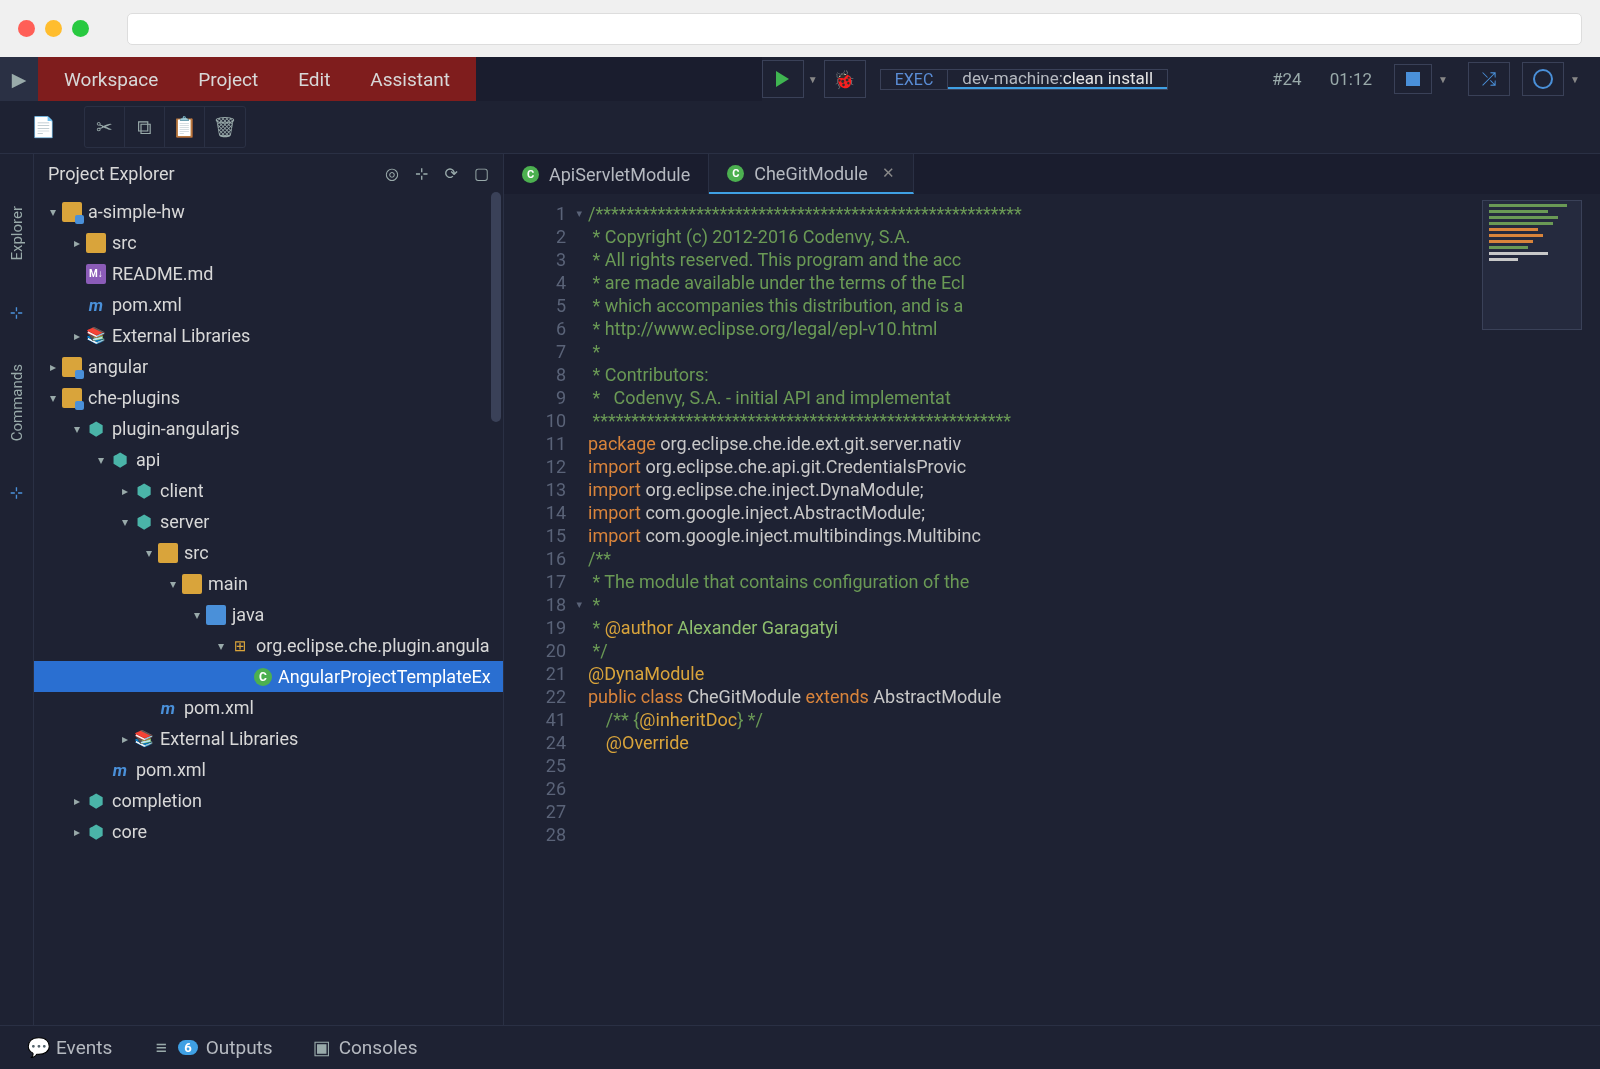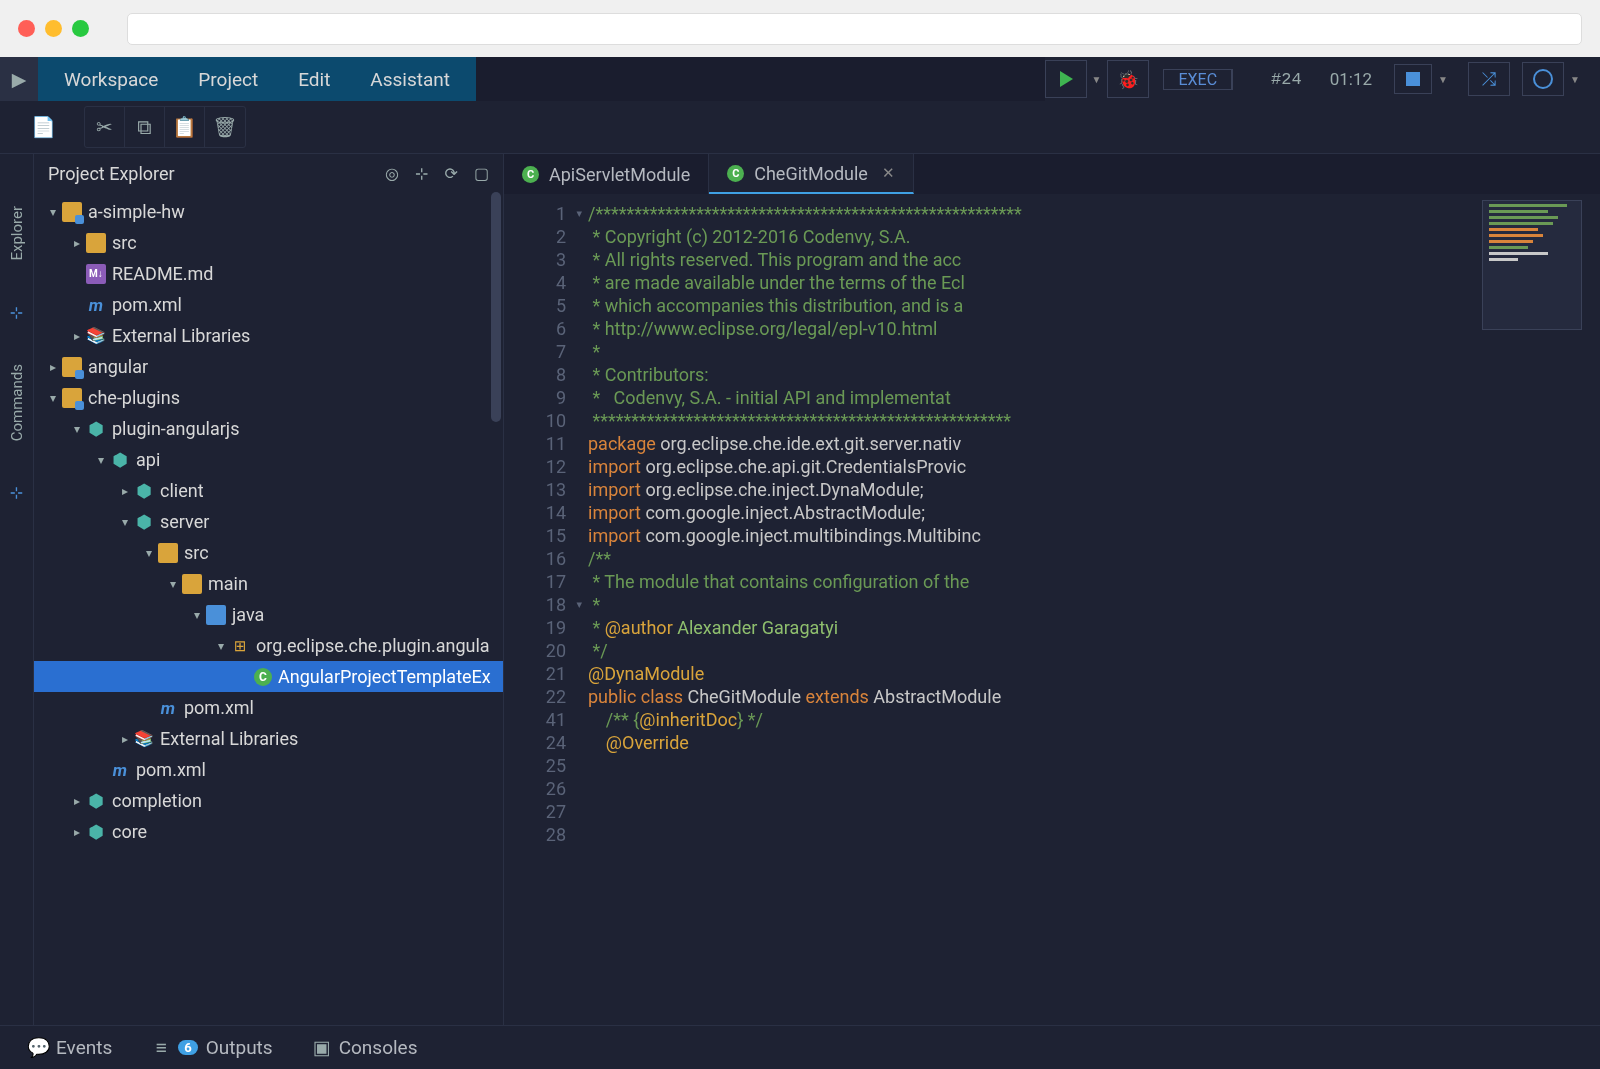--- a/index.html
+++ b/index.html
@@ -7,32 +7,32 @@
   .browser-chrome{height:57px;background:#f0f0f0;display:flex;align-items:center;padding:0 18px;gap:10px;}
   .dot{width:17px;height:17px;border-radius:50%;}
   .dot.red{background:#ff5f57;}
   .dot.yel{background:#ffbd2e;}
   .dot.grn{background:#28c940;}
   .urlbar{flex:1;height:32px;background:#fff;border:1px solid #ddd;border-radius:5px;margin-left:28px;}
   .ide{position:absolute;top:57px;left:0;right:0;bottom:0;background:#1a1d2e;color:#c8c8c8;}
   
   .menubar{height:44px;display:flex;align-items:stretch;font-size:19px;}
   .menubar .arrow{width:38px;background:#2a3044;display:flex;align-items:center;justify-content:center;color:#9aa;}
-  .menubar .menus{display:flex;align-items:center;gap:40px;padding:0 26px;background:#0c4a6e;}
+  .menubar .menus{display:flex;align-items:center;gap:40px;padding:0 26px;background:#7f1d1d;}
   .menubar .menus span{cursor:pointer;color:#d8d8d8;}
   .menubar .right{margin-left:auto;display:flex;align-items:center;background:#1e2233;padding-right:14px;gap:0;}
   .run-btn{width:42px;height:38px;display:flex;align-items:center;justify-content:center;border:1px solid #3a4158;margin-right:2px;}
   .run-btn .tri{width:0;height:0;border-left:13px solid #3fb551;border-top:8px solid transparent;border-bottom:8px solid transparent;}
   .run-drop{width:14px;display:flex;align-items:center;justify-content:center;color:#888;font-size:10px;}
   .bug-btn{width:42px;height:38px;display:flex;align-items:center;justify-content:center;border:1px solid #3a4158;margin:0 14px 0 4px;color:#7fb84e;font-size:18px;}
   .exec-box{display:flex;align-items:center;border:1px solid #3a4158;height:21px;}
   .exec-lbl{padding:0 14px;color:#5a8dd6;font-size:16px;border-right:1px solid #3a4158;height:100%;display:flex;align-items:center;}
   .exec-val{padding:0 14px;color:#b5b9c0;font-size:17px;border-bottom:2px solid #3fa0e4;height:100%;display:flex;align-items:center;}
   .exec-val em{font-style:normal;color:#e4e4e4;}
-  .stat{margin-left:38px;color:#9aa;font-size:17px;font-family:Liberation Mono, monospace;}
+  .stat{margin-left:104px;color:#9aa;font-size:17px;}
   .stat2{margin-left:28px;color:#9aa;font-size:17px;}
   .sq-btn{width:38px;height:30px;border:1px solid #3a4158;margin-left:22px;display:flex;align-items:center;justify-content:center;}
   .sq-btn .sq{width:14px;height:14px;background:#4a90d9;}
   .sq-drop{width:22px;color:#888;font-size:10px;display:flex;align-items:center;justify-content:center;}
   .split-btn{width:42px;height:34px;border:1px solid #3a4158;margin-left:14px;display:flex;align-items:center;justify-content:center;color:#4a90d9;font-size:18px;}
   .gear-btn{width:42px;height:34px;border:1px solid #3a4158;margin-left:12px;display:flex;align-items:center;justify-content:center;}
   .gear-btn .g{width:20px;height:20px;border:2px solid #4a90d9;border-radius:50%;}
   
   .toolbar{height:53px;display:flex;align-items:center;padding:0 24px;gap:6px;background:#1e2233;border-bottom:1px solid #2a3044;}
   .tbtn{width:40px;height:40px;display:flex;align-items:center;justify-content:center;color:#9aa;font-size:20px;}
@@ -112,20 +112,24 @@
     <div class="right">
       <div class="run-btn">
           <div class="tri"></div>
         </div>
       <div class="run-drop">▼</div>
       <div class="bug-btn">
           <span>🐞</span>
         </div>
       <div class="exec-box">
         <div class="exec-lbl">EXEC</div>
+        <div class="exec-val">
+            <span>dev-machine: </span>
+            <em>clean install</em>
+          </div>
       </div>
       <div class="stat">#24</div>
       <div class="stat2">01:12</div>
       <div class="sq-btn">
           <div class="sq"></div>
         </div>
       <div class="sq-drop">▼</div>
       <div class="split-btn">
           <span>⤮</span>
         </div>

